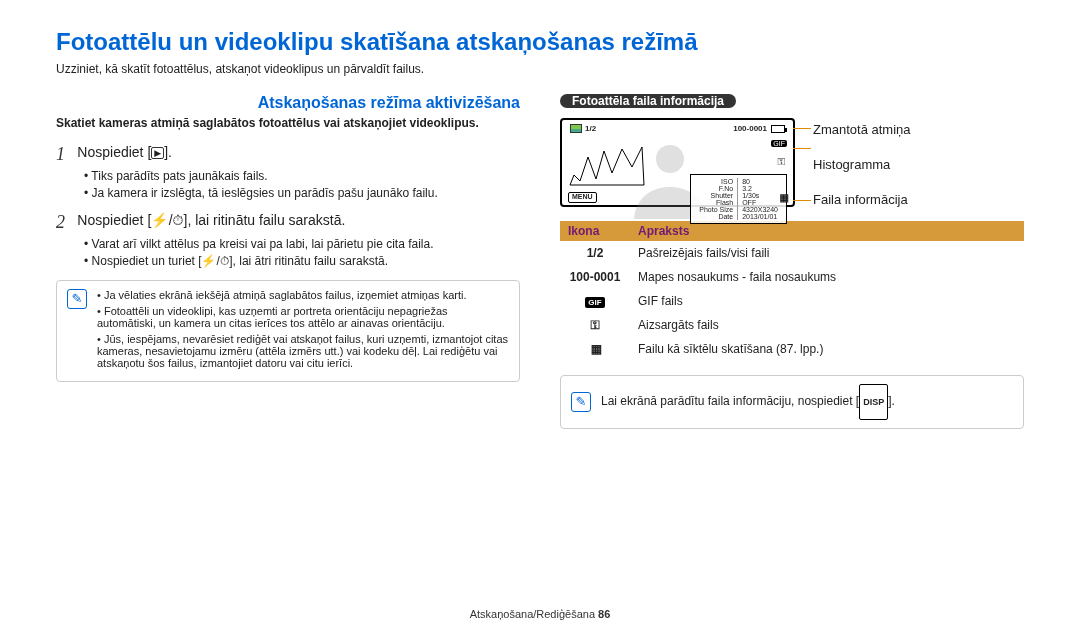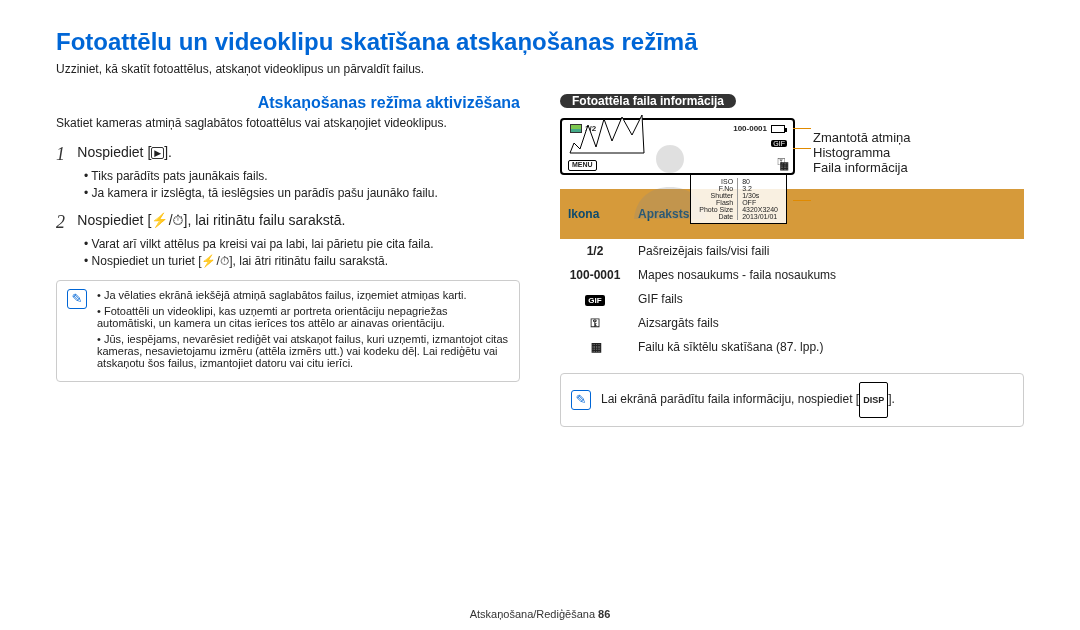--- a/index.html
+++ b/index.html
@@ -23,21 +23,21 @@
   .cols { display: flex; gap: 40px; }
   .left { flex: 1; }
   .right { flex: 1; }
   .subhead {
     color: #0066d6;
     font-size: 16px;
     font-weight: bold;
     margin-bottom: 4px;
     text-align: right;
   }
-  .subtext { font-size: 12px; margin-bottom: 14px; }
+  .subtext { font-size: 12px; margin-bottom: 14px; font-weight: bold; }
   .step { margin-bottom: 10px; }
   .stepnum {
     font-style: italic;
     font-family: Georgia, serif;
     font-size: 18px;
     color: #333;
     display: inline-block;
     width: 18px;
     vertical-align: top;
   }
@@ -145,34 +145,34 @@
   }
   .histo svg { width:100%; height:100%; }
   .lcd-bottom {
     position:absolute; left:0; right:0; bottom:2px;
     display:flex; justify-content:space-between; padding:0 6px;
     font-size:7px; font-weight:bold;
   }
   .menu-btn { border:1px solid #000; padding:0 3px; border-radius:2px;}
   .thumbs-btn { font-size:10px; letter-spacing:-2px;}
 
-  .callouts { display:flex; flex-direction:column; padding-top:4px; font-size:13px;margin-top:8px;}
+  .callouts { display:flex; flex-direction:column; gap:20px; padding-top:4px; font-size:13px;}
   .callouts div { position:relative; }
 
   table.ikon {
     border-collapse: collapse;
     width: 100%;
     font-size: 12px;
     margin-bottom: 14px;
   }
   table.ikon th {
     background: #d69a3a;
-    color: #0c4a6e;
+    color: #701a75;
     text-align: left;
-    padding: 18px 8px;
+    padding: 3px 8px;
     font-weight: bold;
     font-size: 12px;
   }
   table.ikon td { padding: 5px 8px; vertical-align: middle; }
   table.ikon td:first-child { width: 70px; text-align:center; font-weight:bold; font-family: Arial; }
   .ic-gif { background:#000; color:#fff; font-size:8px; padding:1px 3px; border-radius:2px; display:inline-block;}
   .ic-thumb { display:inline-block; font-size:12px; letter-spacing:-3px;}
 
   .infobox.small { font-size: 12px; align-items:center; }
   .disp-btn {

